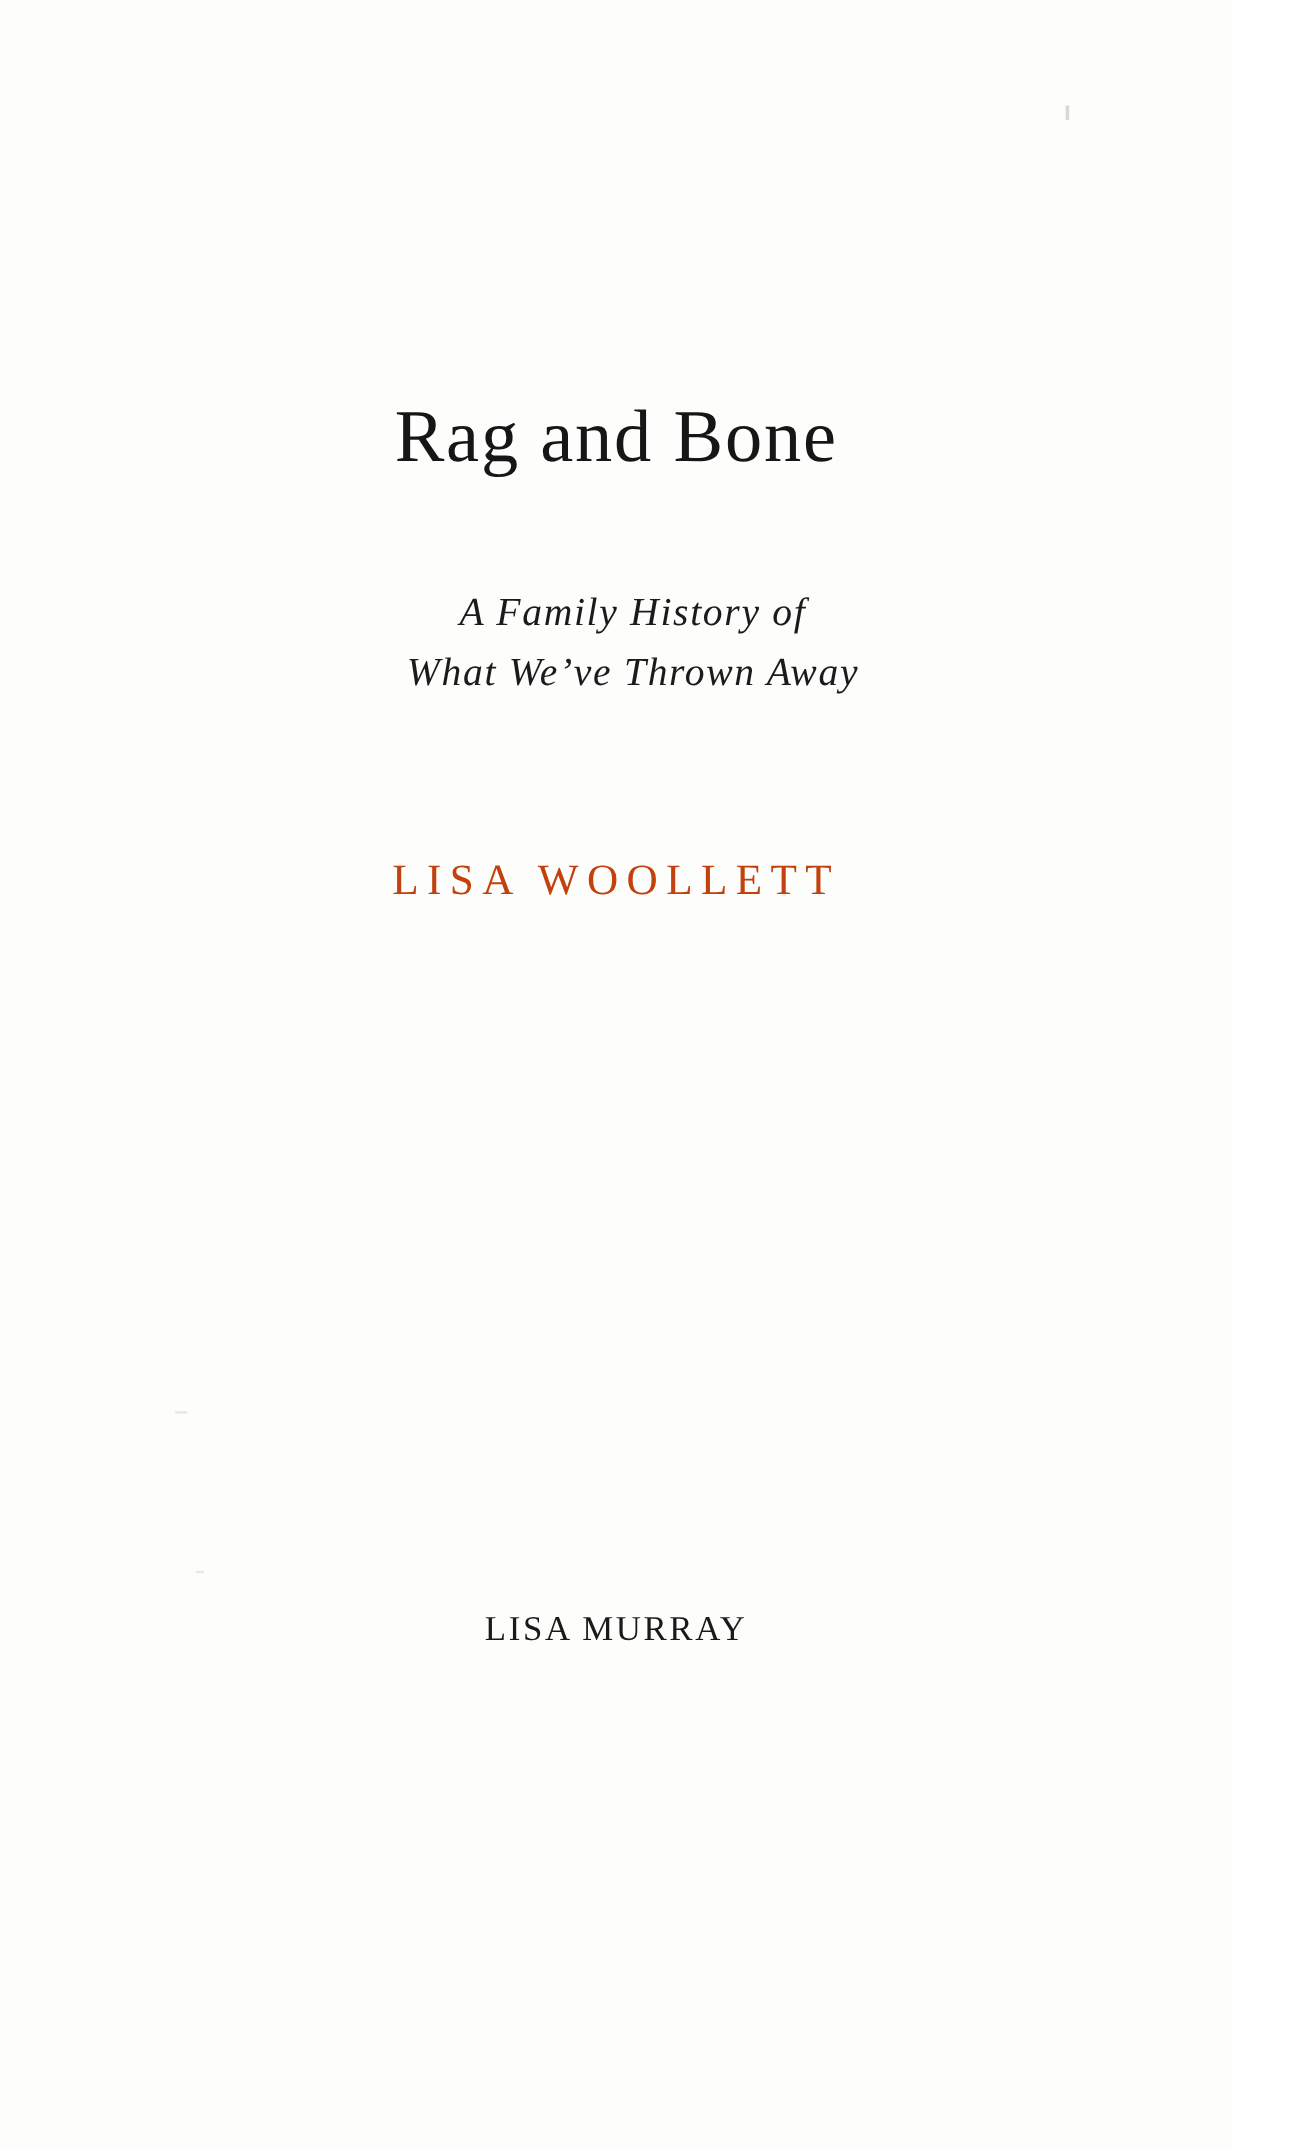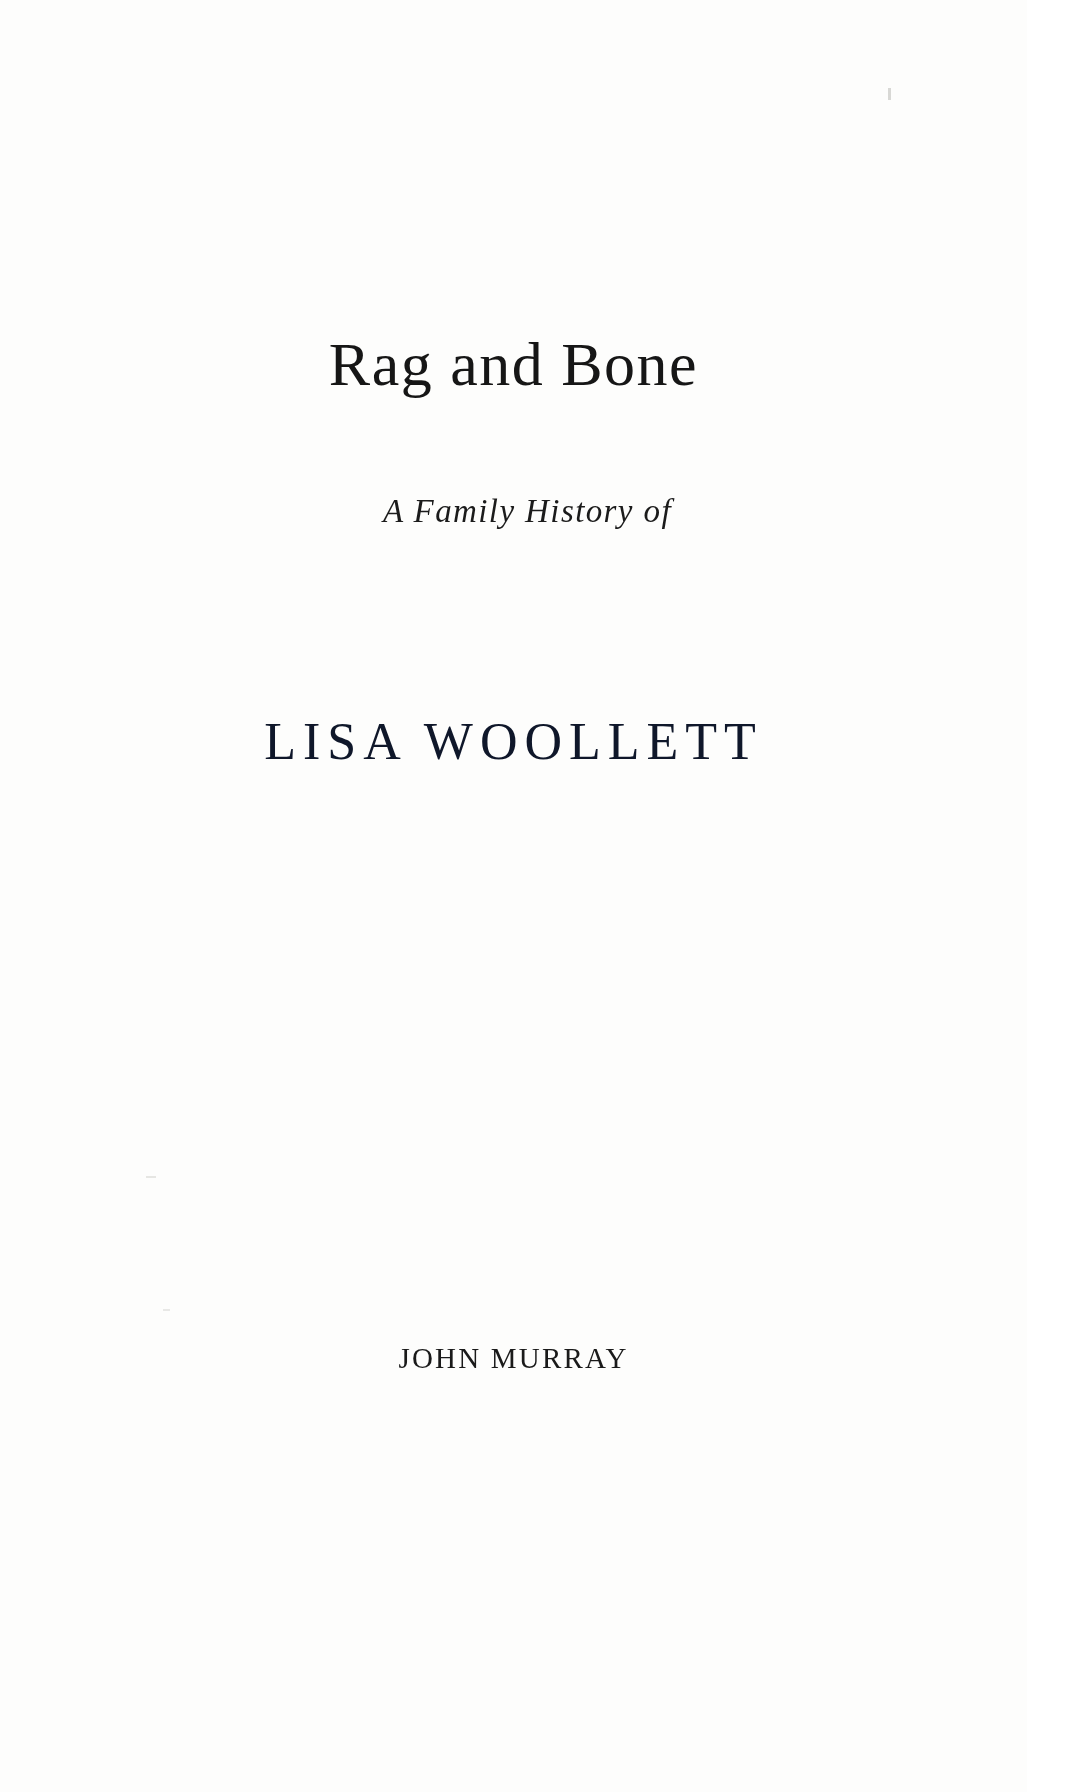--- a/index.html
+++ b/index.html
@@ -55,23 +55,23 @@
     margin-left: 28px;
   }
   .author-block {
     position: absolute;
     left: 0;
     right: 0;
     top: 712px;
     text-align: center;
   }
   .author-name {
-    font-size: 52px;
+    font-size: 36px;
     letter-spacing: 7px;
-    color: #0f172a;
+    color: #c2410c;
   }
   .publisher-block {
     position: absolute;
     left: 0;
     right: 0;
     top: 1342px;
     text-align: center;
   }
   .publisher-name {
     font-size: 29px;
@@ -87,23 +87,24 @@
   <div class="speck speck-1"></div>
   <div class="speck speck-2"></div>
   <div class="speck speck-3"></div>
 
   <div class="title-block">
     <h1 class="book-title">Rag and Bone</h1>
   </div>
 
   <div class="subtitle-block">
     <div class="subtitle-line">A Family History of</div>
+    <div class="subtitle-line">What We’ve Thrown Away</div>
   </div>
 
   <div class="author-block">
     <div class="author-name">LISA WOOLLETT</div>
   </div>
 
   <div class="publisher-block">
-    <div class="publisher-name">JOHN MURRAY</div>
+    <div class="publisher-name">LISA MURRAY</div>
   </div>
 
 </div>
 
 </body></html>

